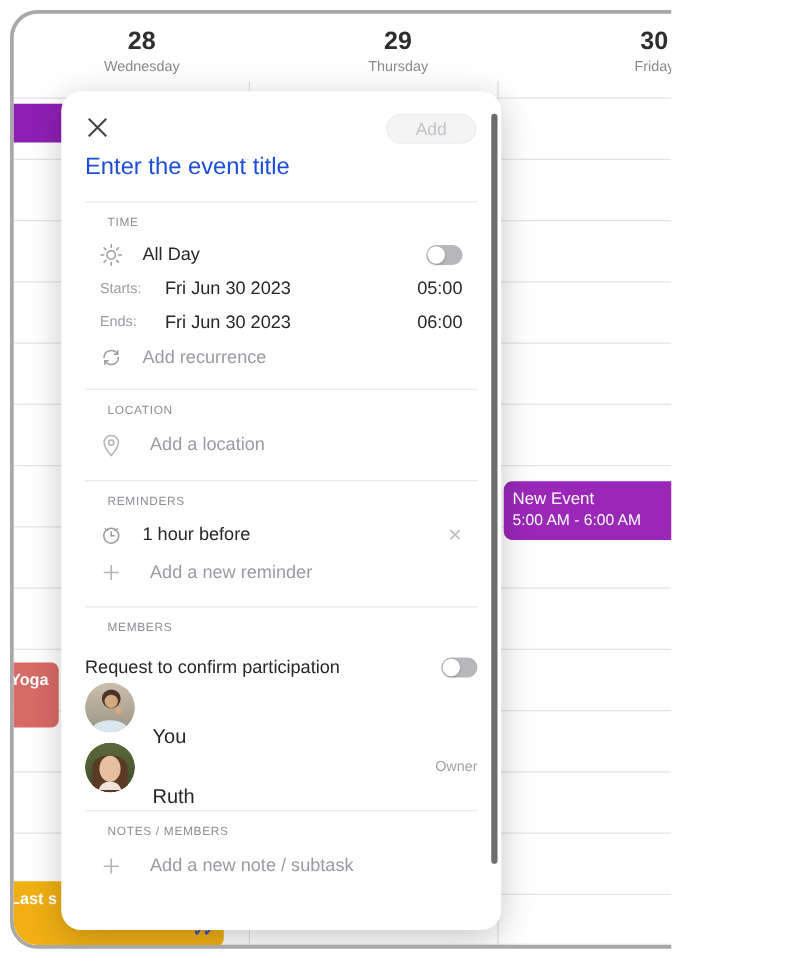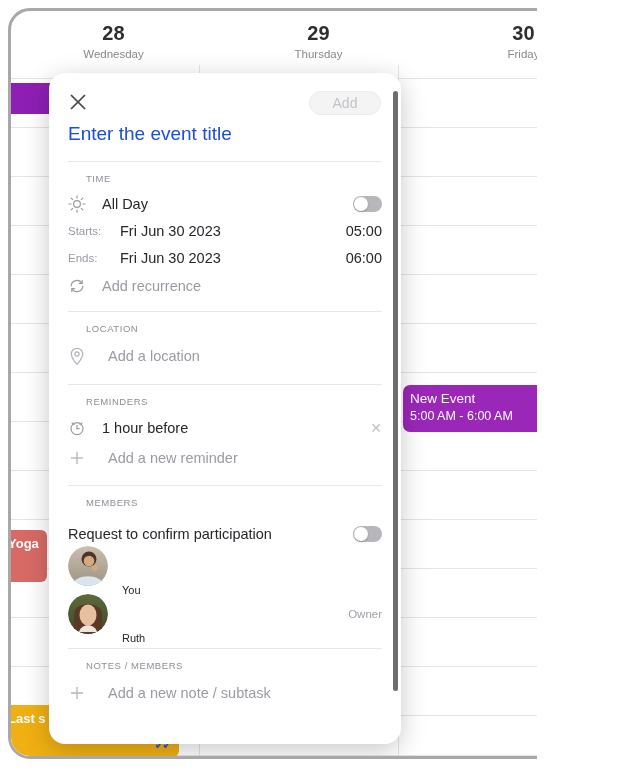--- a/index.html
+++ b/index.html
@@ -219,21 +219,21 @@
     color: #8d8d95;
     padding: 11px 19px 6px 37px;
     font-weight: normal;
   }
 
   .row {
     position: relative;
     display: flex;
     align-items: center;
     height: 27px;
-    padding: 0 19px;
+    padding: 0 31px;
     box-sizing: border-box;
   }
   .row-ico {
     width: 34px;
     flex: 0 0 34px;
     display: flex;
     align-items: center;
     color: #9b9ba2;
   }
   .row-ico svg { display:block; }
@@ -314,21 +314,21 @@
   .avatar {
     width: 40px; height: 40px;
     border-radius: 50%;
     flex: 0 0 40px;
     overflow: hidden;
     margin-right: 14px;
   }
   .avatar svg { display: block; }
   .member-name {
     flex: 1;
-    font-size: 11px;
+    font-size: 16px;
     color: #26262b;
     margin-top: 48px;
   }
 
   
   .modal-scrollbar {
     position: absolute;
     right: 3px;
     top: 18px;
     width: 5px;

